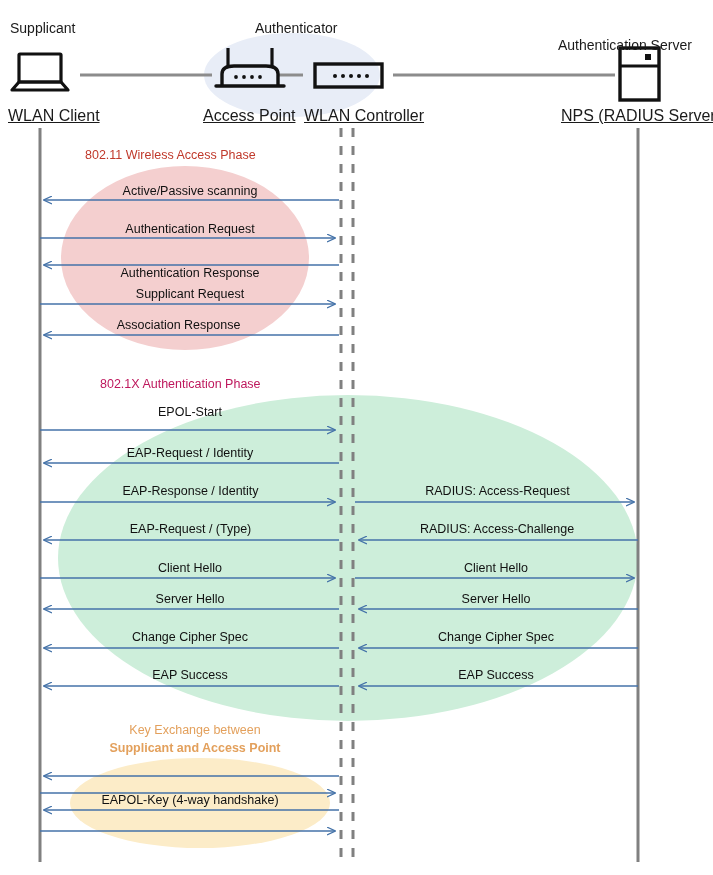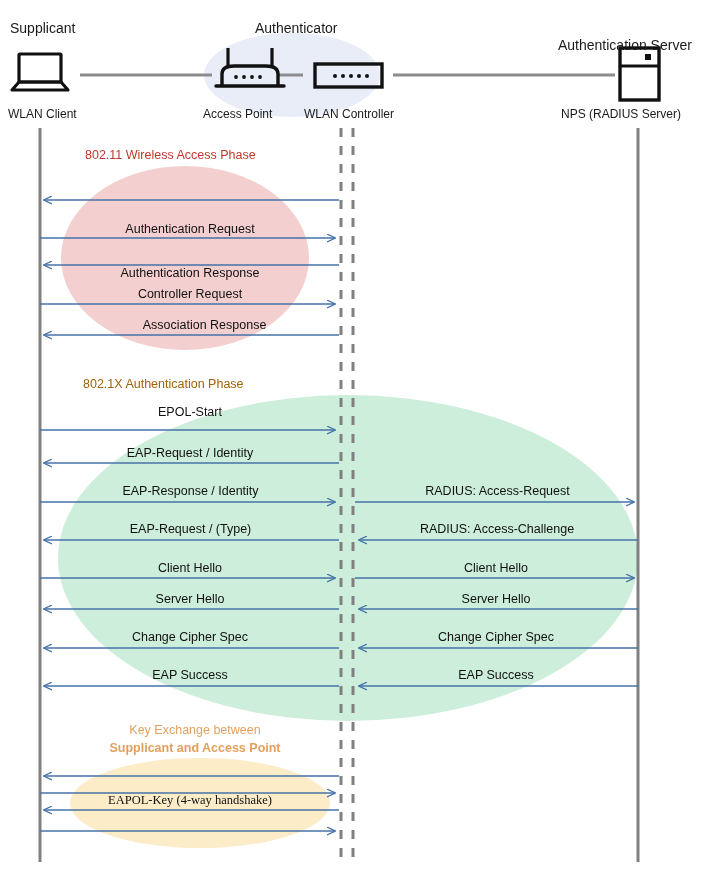--- a/index.html
+++ b/index.html
@@ -1,21 +1,21 @@
 <!DOCTYPE html>
 <html><head>
 <meta charset="utf-8">
 <style>
   html,body{margin:0;padding:0;background:#ffffff;}
   body{width:713px;height:875px;overflow:hidden;
        font-family:"Liberation Sans","DejaVu Sans",sans-serif;}
   #stage{position:relative;width:713px;height:875px;background:#fff;}
   svg.layer{position:absolute;left:0;top:0;width:713px;height:875px;}
   .hdr-title{position:absolute;font-size:14px;color:#1a1a1a;white-space:nowrap;}
-  .hdr-sub{position:absolute;font-size:12px;color:#1a1a1a;white-space:nowrap;}
+  .hdr-sub{position:absolute;font-size:16px;color:#1a1a1a;white-space:nowrap;text-decoration:underline;}
   .phase-lbl{position:absolute;font-size:12.5px;white-space:nowrap;text-align:center;line-height:18px;}
   .msg{position:absolute;font-size:12.5px;color:#111;white-space:nowrap;text-align:center;}
 </style>
 </head>
 <body>
 
 <div id="stage">
 
   <svg class="layer">
     <ellipse cx="292" cy="75" rx="88" ry="42" fill="#e8edf7"></ellipse>
@@ -116,40 +116,41 @@
   <div class="hdr-title" style="left:10px;top:20px;">Supplicant</div>
   <div class="hdr-title" style="left:255px;top:20px;">Authenticator</div>
   <div class="hdr-title" style="left:558px;top:37px;">Authentication Server</div>
 
   <div class="hdr-sub" style="left:8px;top:107px;">WLAN Client</div>
   <div class="hdr-sub" style="left:203px;top:107px;">Access Point</div>
   <div class="hdr-sub" style="left:304px;top:107px;">WLAN Controller</div>
   <div class="hdr-sub" style="left:561px;top:107px;">NPS (RADIUS Server)</div>
 
   <div class="phase-lbl" style="left:85px;top:146px;color:#c0392b;">802.11 Wireless Access Phase</div>
-  <div class="phase-lbl" style="left:83px;top:375px;color:#a16207;">802.1X Authentication Phase</div>
+  <div class="phase-lbl" style="left:100px;top:375px;color:#be185d;">802.1X Authentication Phase</div>
   <div class="phase-lbl" style="left:100px;top:721px;width:190px;color:#e3a05c;">Key Exchange between</div>
   <div class="phase-lbl" style="left:100px;top:739px;width:190px;color:#e3a05c;font-weight:bold;">Supplicant and Access Point</div>
 
+  <div class="msg" style="left:90px;top:184px;width:200px;">Active/Passive scanning</div>
   <div class="msg" style="left:90px;top:222px;width:200px;">Authentication Request</div>
   <div class="msg" style="left:85px;top:266px;width:210px;">Authentication Response</div>
-  <div class="msg" style="left:90px;top:287px;width:200px;">Controller Request</div>
-  <div class="msg" style="left:102px;top:318px;width:205px;">Association Response</div>
+  <div class="msg" style="left:90px;top:287px;width:200px;">Supplicant Request</div>
+  <div class="msg" style="left:76px;top:318px;width:205px;">Association Response</div>
 
   <div class="msg" style="left:90px;top:405px;width:200px;">EPOL-Start</div>
   <div class="msg" style="left:90px;top:446px;width:200px;">EAP-Request / Identity</div>
   <div class="msg" style="left:88px;top:484px;width:205px;">EAP-Response / Identity</div>
   <div class="msg" style="left:88px;top:522px;width:205px;">EAP-Request / (Type)</div>
   <div class="msg" style="left:90px;top:561px;width:200px;">Client Hello</div>
   <div class="msg" style="left:90px;top:592px;width:200px;">Server Hello</div>
   <div class="msg" style="left:90px;top:630px;width:200px;">Change Cipher Spec</div>
   <div class="msg" style="left:90px;top:668px;width:200px;">EAP Success</div>
 
   <div class="msg" style="left:390px;top:484px;width:215px;">RADIUS: Access-Request</div>
   <div class="msg" style="left:388px;top:522px;width:218px;">RADIUS: Access-Challenge</div>
   <div class="msg" style="left:396px;top:561px;width:200px;">Client Hello</div>
   <div class="msg" style="left:396px;top:592px;width:200px;">Server Hello</div>
   <div class="msg" style="left:396px;top:630px;width:200px;">Change Cipher Spec</div>
   <div class="msg" style="left:396px;top:668px;width:200px;">EAP Success</div>
 
-  <div class="msg" style="left:85px;top:793px;width:210px;background:rgba(255,255,255,0.0);font-family:Liberation Serif, serif;">EAPOL-Key (4-way handshake)</div>
+  <div class="msg" style="left:85px;top:793px;width:210px;background:rgba(255,255,255,0.0);">EAPOL-Key (4-way handshake)</div>
 
 </div>
 
 </body></html>

